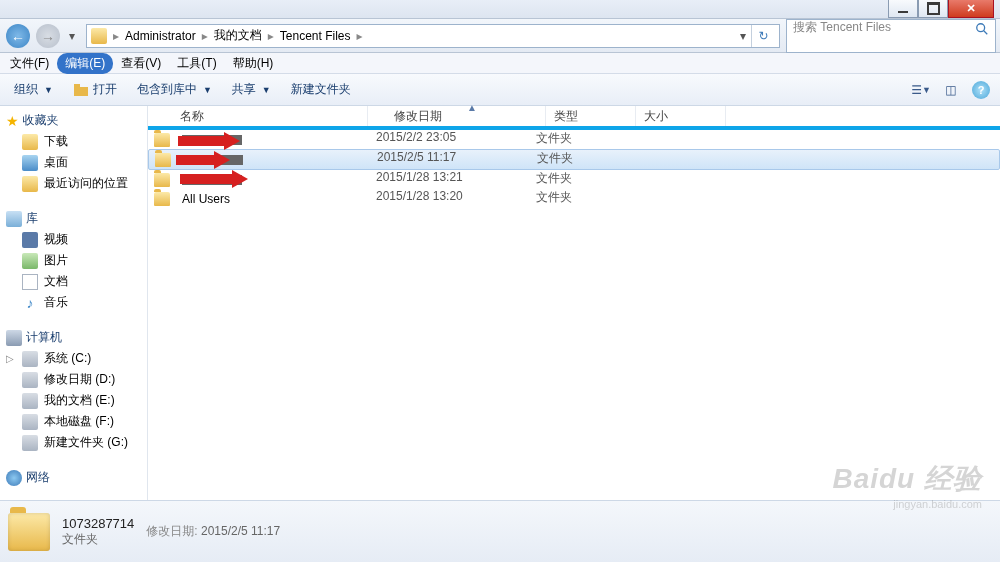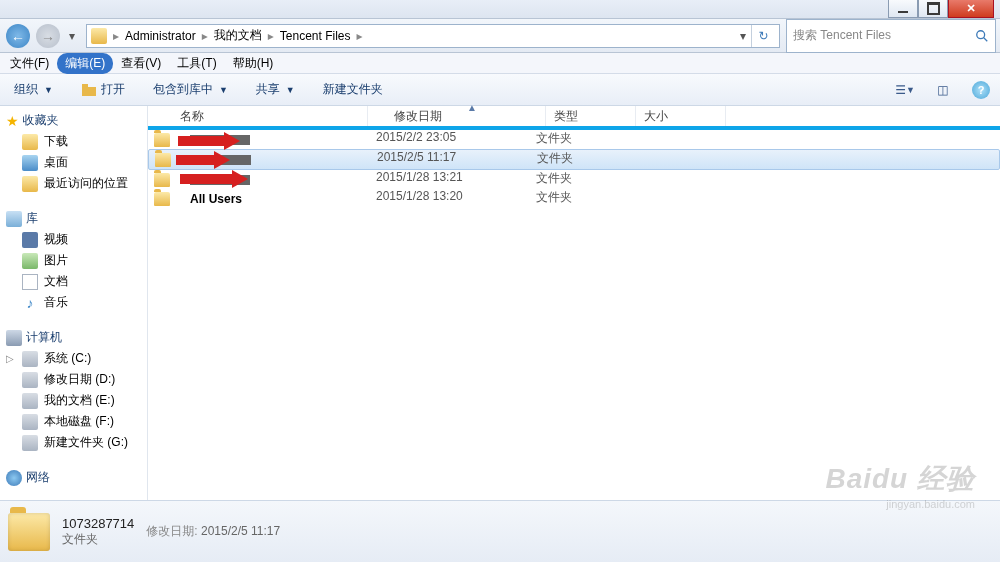--- a/index.html
+++ b/index.html
@@ -18,30 +18,30 @@
 .navbar { height: 34px; background: linear-gradient(#f2f6fb,#e4eaf3); border-bottom:1px solid #b8c4d4; display:flex; align-items:center; padding:0 4px; gap:2px;}
 .navbtn { width:28px; height:26px; border-radius:3px; display:flex; align-items:center; justify-content:center; }
 .navarrow { width:24px; height:24px; border-radius:50%; background: radial-gradient(#7fb9e8,#3d86c6); display:flex; align-items:center; justify-content:center; color:#fff; font-size:14px;}
 .navarrow.fwd { background: radial-gradient(#d8dde4,#b8c0cc); color:#888;}
 .breadcrumb { flex:1; height:24px; background:#fff; border:1px solid #9db3cc; display:flex; align-items:center; padding:0 4px; margin:0 4px;}
 .bc-folder { width:16px; height:16px; background:linear-gradient(#fce9a8,#e8b84a); border-radius:2px; margin-right:4px;}
 .bc-item { padding:0 4px; }
 .bc-sep { color:#888; padding:0 2px;}
 .refresh { width:24px; height:22px; border-left:1px solid #c4d0de; display:flex; align-items:center; justify-content:center; color:#3d7ab8;}
 .smallarrow { width:16px; display:flex; align-items:center; justify-content:center; color:#555; }
-.searchbox { width:210px; height:24px; background:#fff; border:1px solid #9db3cc; display:flex; align-items:center; padding:16px 6px; color:#888;}
+.searchbox { width:210px; height:24px; background:#fff; border:1px solid #9db3cc; display:flex; align-items:flex-end; padding:16px 6px; color:#888;}
 .searchbox svg { margin-left:auto; }
 
 
 .menubar { height:21px; background:#f4f6fb; border-bottom:1px solid #d4dce8; display:flex; align-items:center; padding:0 2px;}
 .menuitem { padding:2px 8px; }
 .menuitem.sel { background:#3373c9; color:#fff;border-radius:10px;}
 
 
-.toolbar { height:32px; background:linear-gradient(#f8fafd,#e8eef7); border-bottom:1px solid #cdd8e6; display:flex; align-items:center; padding:0 6px; gap:12px;}
+.toolbar { height:32px; background:linear-gradient(#f8fafd,#e8eef7); border-bottom:1px solid #cdd8e6; display:flex; align-items:center; padding:0 6px; gap:4px;}
 .tbtn { padding:4px 8px; display:flex; align-items:center; gap:4px; color:#1a3e6e;}
 .tbtn .dd { font-size:9px; margin-left:2px;}
 .tspacer { flex:1; }
 .viewbtn { width:26px; height:22px; display:flex; align-items:center; justify-content:center; border:1px solid transparent; color:#3a5a8a;}
 .helpbtn { width:18px; height:18px; border-radius:50%; background: radial-gradient(#aee0f8,#4aa6d8); color:#fff; display:flex; align-items:center; justify-content:center; font-size:11px; font-weight:bold;}
 
 
 .mainarea { display:flex; height: calc(100% - 19px - 34px - 21px - 32px - 62px); }
 .sidebar { width:148px; background:#fff; border-right:1px solid #e0e6ee; overflow:hidden; padding-top:4px;}
 .sgroup { margin-bottom:14px; }
@@ -64,41 +64,41 @@
 .col { padding:0 8px; border-right:1px solid #e8ecf2; height:100%; display:flex; align-items:center;}
 .col.name { width:220px; padding-left:32px; position:relative;}
 .col.name .sortind { position:absolute; right:-110px; top:-4px; color:#5a7aa8; font-size:10px;}
 .col.date { width:160px;margin-left:18px;}
 .col.type { width:90px;}
 .col.size { width:90px;}
 .rows { }
 .row { height:19px; display:flex; position:relative;}
 .row.selected { background:linear-gradient(#e8f1fb,#cfe4f8); border:1px solid #a8c8ea; border-radius:2px; height:21px;}
 .rcell { padding:0 8px; }
-.rcell.rname { width:220px; padding-left:6px; display:flex; align-items:center; gap:20px;font-weight:bold;}
+.rcell.rname { width:220px; padding-left:6px; display:flex; align-items:center; gap:12px;}
 .rcell.rdate { width:160px; color:#555;}
 .rcell.rtype { width:90px; color:#555;}
 .ficon { width:16px; height:14px; background:linear-gradient(#fce9a8,#e8b84a); border-radius:2px 2px 1px 1px; position:relative;}
 .ficon::before { content:""; position:absolute; top:-3px; left:0; width:7px; height:3px; background:#e8b84a; border-radius:2px 2px 0 0;}
 .redacted { display:inline-block; width:60px; height:10px; background:#666; position:relative;}
 .redarrow { position:absolute; z-index:5; pointer-events:none;}
 .redarrow .shaft { position:absolute; height:10px; background:#d62020; }
 .redarrow .head { position:absolute; width:0; height:0; border-top:9px solid transparent; border-bottom:9px solid transparent; border-left:16px solid #d62020; }
 
 
 .details { height:62px; background:linear-gradient(#f4f7fb,#e6ecf5); border-top:1px solid #cdd8e6; display:flex; align-items:center; padding:0 8px; gap:12px;}
 .bigfolder { width:42px; height:38px; background:linear-gradient(#fce9a8,#e8b84a); border-radius:3px; position:relative; box-shadow: inset 0 0 4px rgba(0,0,0,.15);}
 .bigfolder::before { content:""; position:absolute; top:-6px; left:2px; width:16px; height:6px; background:#e8b84a; border-radius:3px 3px 0 0;}
 .dinfo .dtitle { font-size:13px; color:#222;}
 .dinfo .dsub { color:#666; }
 .dmeta { color:#666; }
 .dmeta .lbl { color:#888; }
 
 
-.watermark { position:absolute; right:25px; bottom:52px; opacity:.35; pointer-events:none; color:#888;}
+.watermark { position:absolute; right:18px; bottom:52px; opacity:.35; pointer-events:none; color:#888;}
 .watermark .big { font-size:28px; font-weight:bold; letter-spacing:1px; font-style:italic;}
 .watermark .small { font-size:11px; text-align:right;}
 </style>
 </head>
 <body>
 
 <div class="titlebar">
   <div class="winbtns">
     <div class="winbtn min"></div>
     <div class="winbtn max"></div>

